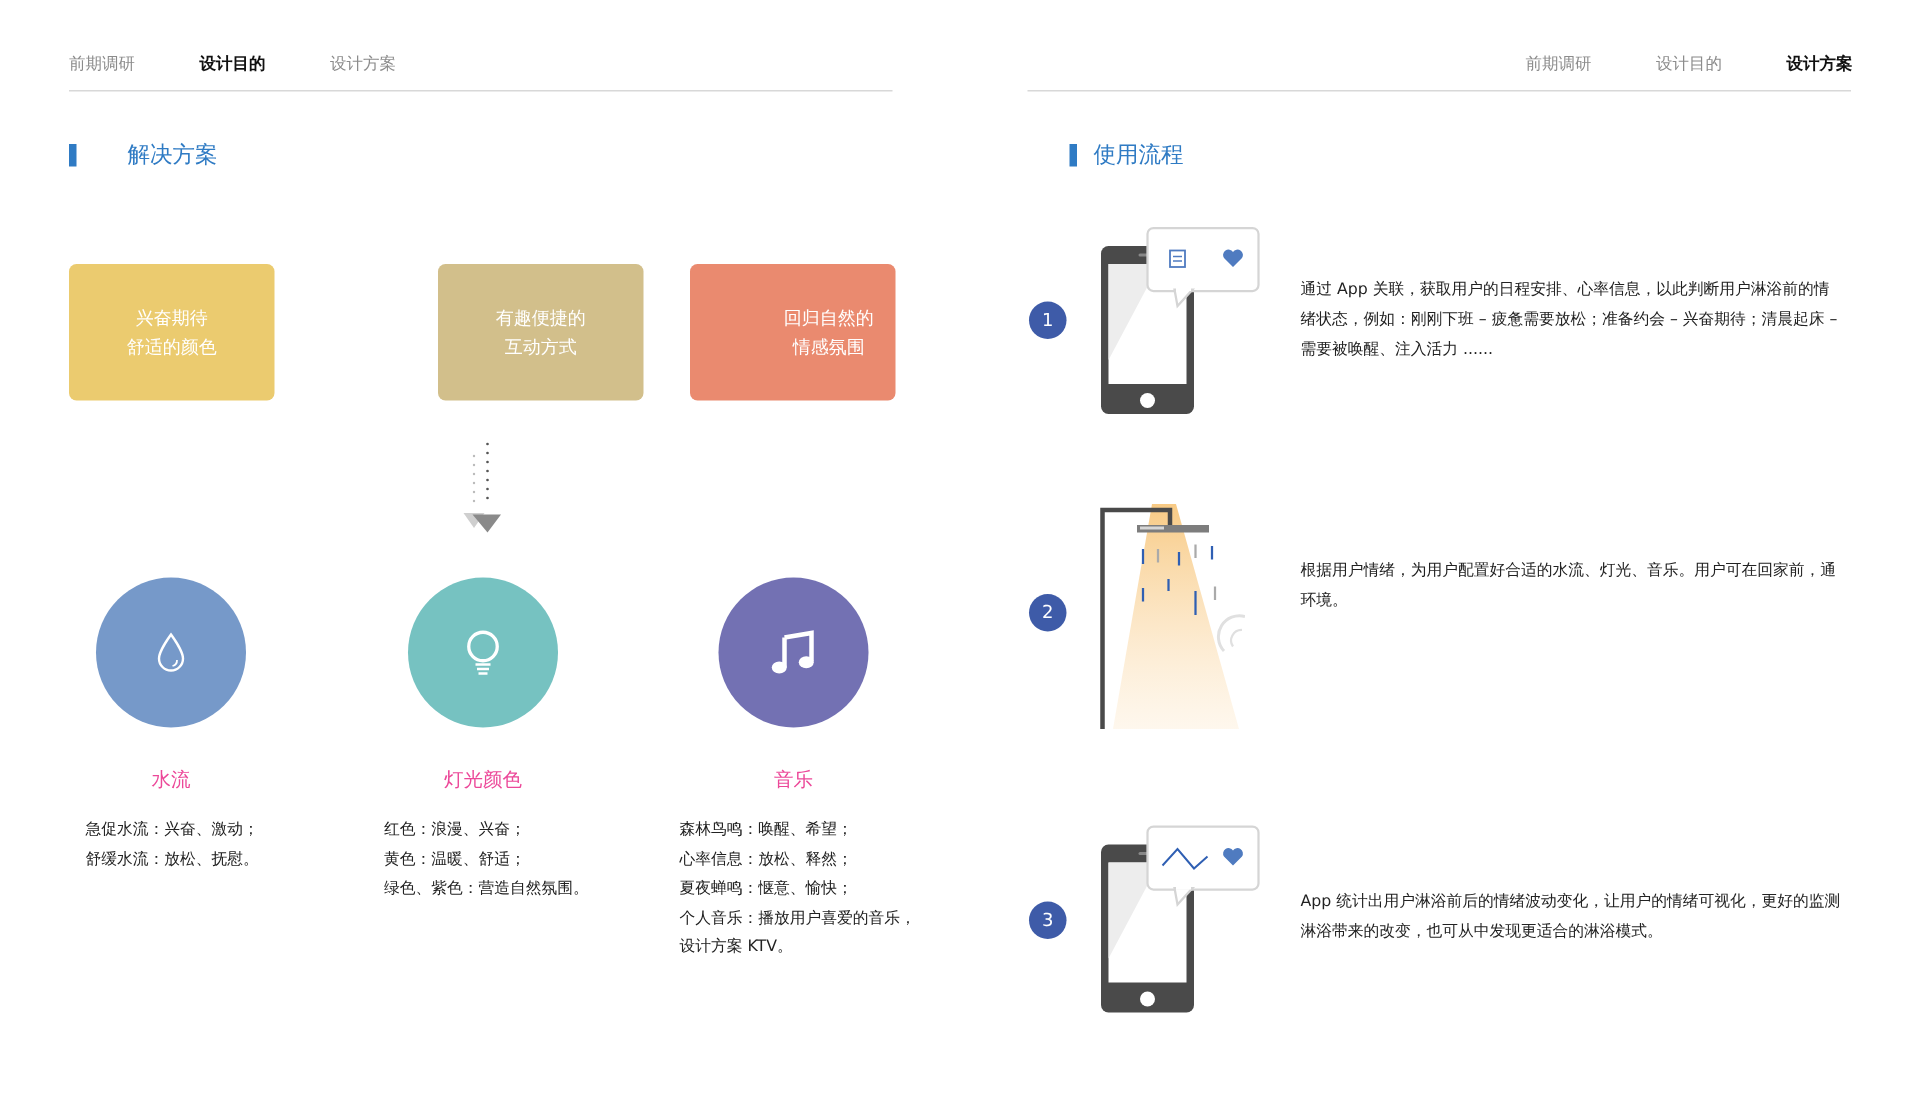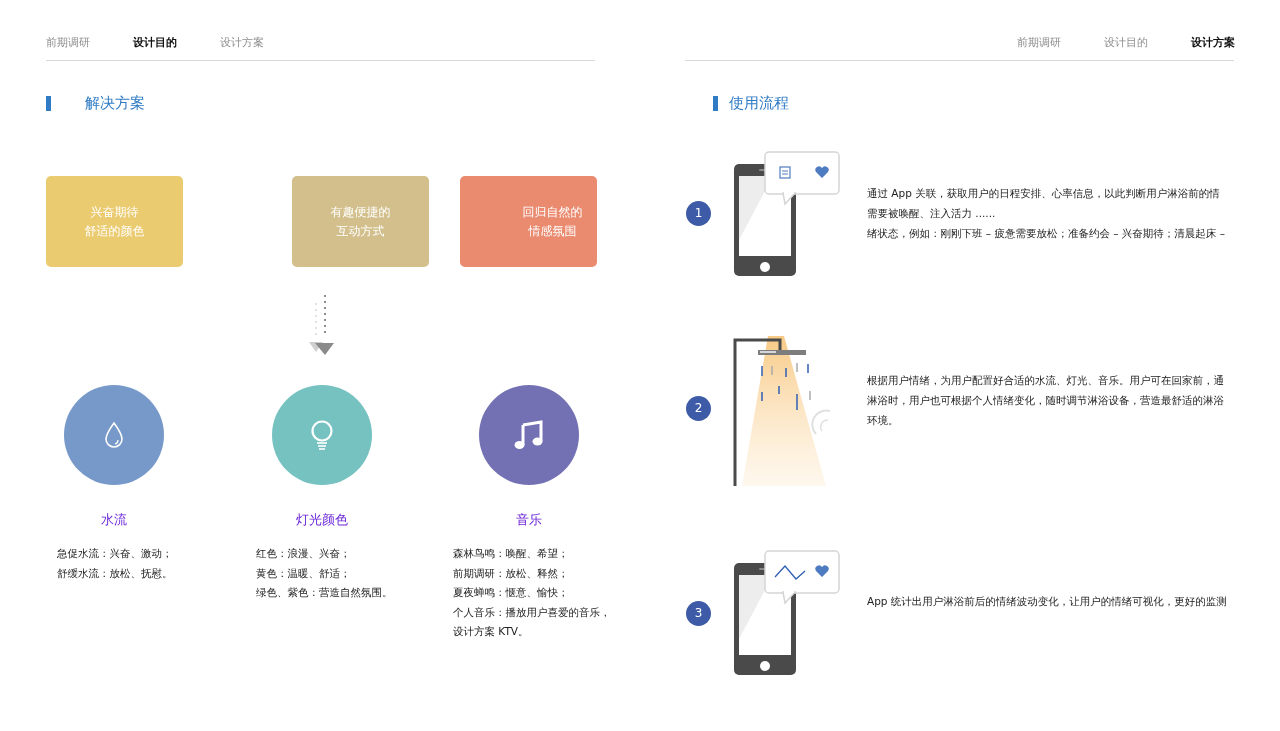--- a/index.html
+++ b/index.html
@@ -14,21 +14,21 @@
   .sec-title { position: absolute; top: 95px; height: 18px; font-size: 15px; color: #2f7bc4; padding-left: 16px; line-height: 17px; white-space: nowrap; }
   .sec-title::before { content: ""; position: absolute; left: 0; top: 1px; width: 5px; height: 15px; background: #2f7bc4; }
 
   .card { position: absolute; top: 176px; width: 137px; height: 91px; border-radius: 5px; color: #fff; font-size: 12px; line-height: 19px; text-align: center; display: flex; flex-direction: column; justify-content: center; }
 
   .arrow { position: absolute; left: 308px; top: 292px; width: 30px; height: 66px; }
 
   .circle { position: absolute; top: 385px; width: 100px; height: 100px; border-radius: 50%; display: flex; align-items: center; justify-content: center; }
   .circle svg { display: block; }
 
-  .feat-title { position: absolute; top: 511px; width: 140px; font-size: 13px; text-align: center; color: #6d28d9; }
+  .feat-title { position: absolute; top: 511px; width: 140px; font-size: 13px; text-align: center; color: #ec4899; }
   .feat-desc { position: absolute; top: 544px; font-size: 10.5px; line-height: 19.5px; color: #222; white-space: nowrap; }
 
   .step-num { position: absolute; left: 686px; width: 25px; height: 25px; border-radius: 50%; background: #3e5ba8; color: #fff; font-size: 12px; text-align: center; line-height: 25px; }
   .step-text { position: absolute; left: 867px; width: 370px; font-size: 10.5px; line-height: 20px; color: #222; }
 
   .illus { position: absolute; }
 </style>
 </head>
 <body>
 
@@ -107,21 +107,21 @@
   <div>急促水流：兴奋、激动；</div>
   <div>舒缓水流：放松、抚慰。</div>
 </div>
 <div class="feat-desc" style="left:256px;">
   <div>红色：浪漫、兴奋；</div>
   <div>黄色：温暖、舒适；</div>
   <div>绿色、紫色：营造自然氛围。</div>
 </div>
 <div class="feat-desc" style="left:453px;">
   <div>森林鸟鸣：唤醒、希望；</div>
-  <div>前期调研：放松、释然；</div>
+  <div>心率信息：放松、释然；</div>
   <div>夏夜蝉鸣：惬意、愉快；</div>
   <div>个人音乐：播放用户喜爱的音乐，</div>
   <div>设计方案 KTV。</div>
 </div>
 
 <div class="nav" style="left:685px;width:550px;">
   <span style="left:332px;">前期调研</span>
   <span style="left:419px;">设计目的</span>
   <span class="active" style="left:506px;">设计方案</span>
 </div>
@@ -139,22 +139,22 @@
   <rect x="32" y="2" width="74" height="42" rx="4" fill="#fff" stroke="#d5d5d5" stroke-width="1.5"></rect>
   <polygon points="50,43 62,43 52,54" fill="#fff" stroke="#d5d5d5" stroke-width="1.5"></polygon>
   <line x1="51" y1="43" x2="61" y2="43" stroke="#fff" stroke-width="2"></line>
   <rect x="47" y="17" width="10" height="11" fill="none" stroke="#4f7bc0" stroke-width="1.2"></rect>
   <line x1="49" y1="21" x2="55" y2="21" stroke="#4f7bc0" stroke-width="1"></line>
   <line x1="49" y1="24" x2="55" y2="24" stroke="#4f7bc0" stroke-width="1"></line>
   <path d="M89 28 L83 22 A3.2 3.2 0 0 1 89 18 A3.2 3.2 0 0 1 95 22 Z" fill="#4f7bc0"></path>
 </svg>
 <div class="step-text" style="top:183px;">
   <div>通过 App 关联，获取用户的日程安排、心率信息，以此判断用户淋浴前的情</div>
+  <div>绪状态，例如：刚刚下班 – 疲惫需要放松；准备约会 – 兴奋期待；清晨起床 –</div>
   <div>需要被唤醒、注入活力 ......</div>
-  <div>绪状态，例如：刚刚下班 – 疲惫需要放松；准备约会 – 兴奋期待；清晨起床 –</div>
 </div>
 
 <div class="step-num" style="top:396px;">2</div>
 <svg class="illus" style="left:730px;top:336px;" width="100" height="152" viewBox="0 0 100 152">
   <defs>
     <linearGradient id="beam" x1="0" y1="0" x2="0" y2="1">
       <stop offset="0" stop-color="#f7c77e" stop-opacity="0.95"></stop>
       <stop offset="1" stop-color="#fde9cc" stop-opacity="0.35"></stop>
     </linearGradient>
   </defs>
@@ -173,32 +173,32 @@
   <g stroke="#aaa" stroke-width="1.5">
     <line x1="42" y1="30" x2="42" y2="39"></line>
     <line x1="67" y1="27" x2="67" y2="36"></line>
     <line x1="80" y1="55" x2="80" y2="64"></line>
   </g>
   <path d="M100 75 A14 14 0 0 0 86 98" fill="none" stroke="#e0e0e0" stroke-width="2"></path>
   <path d="M98 84 A7 7 0 0 0 92 95" fill="none" stroke="#e0e0e0" stroke-width="1.5"></path>
 </svg>
 <div class="step-text" style="top:370px;">
   <div>根据用户情绪，为用户配置好合适的水流、灯光、音乐。用户可在回家前，通</div>
-  <div>淋浴时，用户也可根据个人情绪变化，随时调节淋浴设备，营造最舒适的淋浴</div>
   <div>环境。</div>
 </div>
 
 <div class="step-num" style="top:601px;">3</div>
 <svg class="illus" style="left:733px;top:549px;" width="110" height="128" viewBox="0 0 110 128">
   <rect x="1" y="14" width="62" height="112" rx="5" fill="#4a4a4a"></rect>
   <rect x="6" y="26" width="52" height="80" fill="#fff"></rect>
   <polygon points="6,26 40,26 6,90" fill="#ededed"></polygon>
   <circle cx="32" cy="117" r="5" fill="#fff"></circle>
   <rect x="26" y="19" width="12" height="2" rx="1" fill="#888"></rect>
   <rect x="32" y="2" width="74" height="42" rx="4" fill="#fff" stroke="#d5d5d5" stroke-width="1.5"></rect>
   <polygon points="50,43 62,43 52,54" fill="#fff" stroke="#d5d5d5" stroke-width="1.5"></polygon>
   <line x1="51" y1="43" x2="61" y2="43" stroke="#fff" stroke-width="2"></line>
   <polyline points="42,28 52,17 63,30 72,22" fill="none" stroke="#2f5fb3" stroke-width="1.3"></polyline>
   <path d="M89 28 L83 22 A3.2 3.2 0 0 1 89 18 A3.2 3.2 0 0 1 95 22 Z" fill="#4f7bc0"></path>
 </svg>
 <div class="step-text" style="top:591px;">
   <div>App 统计出用户淋浴前后的情绪波动变化，让用户的情绪可视化，更好的监测</div>
+  <div>淋浴带来的改变，也可从中发现更适合的淋浴模式。</div>
 </div>
 
 </body></html>

